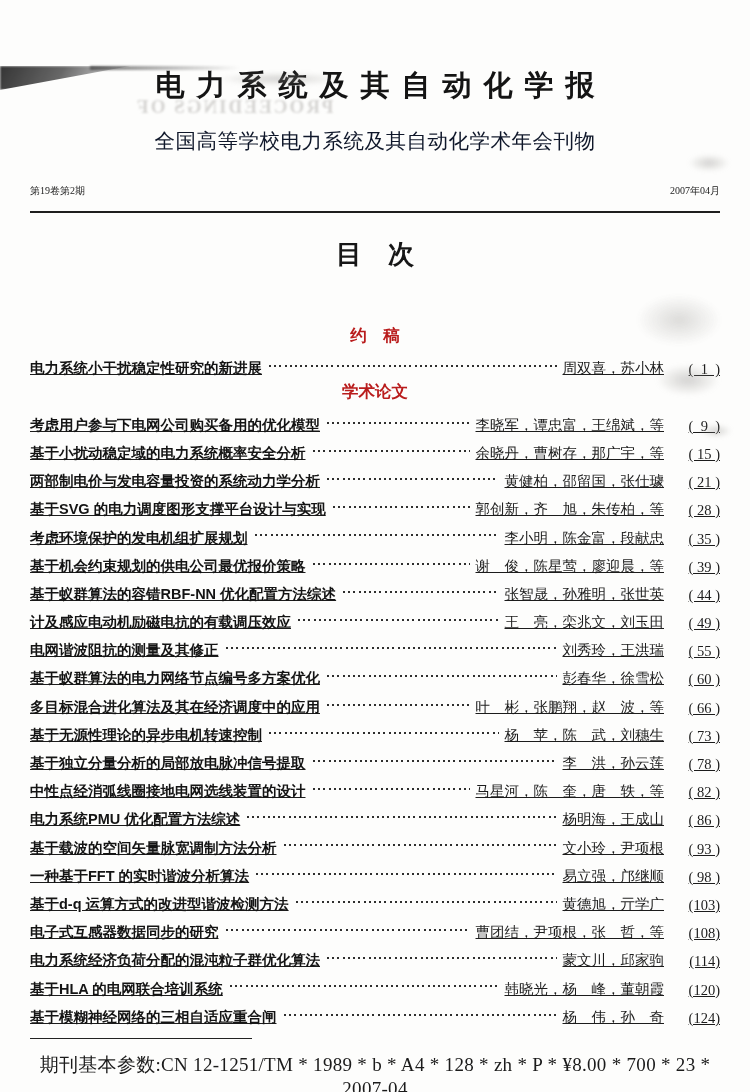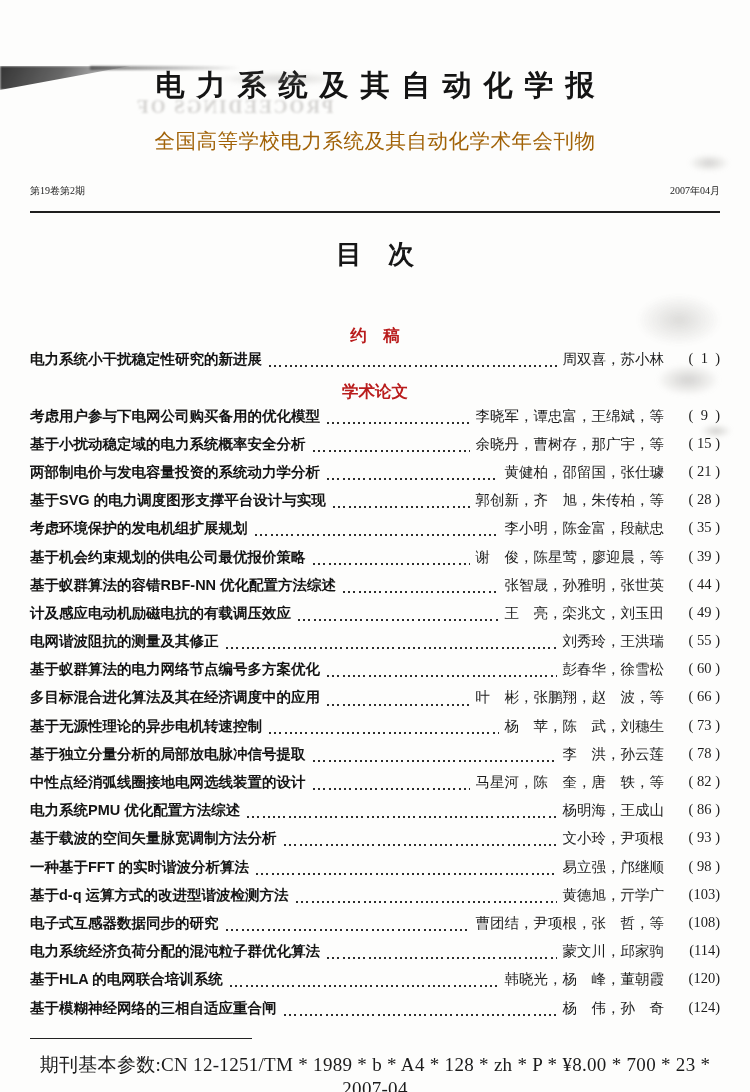--- a/index.html
+++ b/index.html
@@ -66,21 +66,21 @@
     font-size: 29px;
     letter-spacing: 12px;
     padding-left: 12px;
     color: #141414;
   }
   .journal-subtitle {
     margin-top: 21px;
     text-align: center;
     font-size: 20.5px;
     letter-spacing: .5px;
-    color: #a16207;
+    color: #0f172a;
   }
   .issue-row {
     margin-top: 29px;
     display: flex;
     justify-content: space-between;
     align-items: baseline;
     font-size: 10px;
   }
   .header-rule {
     margin-top: 13px;
@@ -103,23 +103,24 @@
     align-items: center;
     justify-content: center;
     font-family: "Liberation Sans", "DejaVu Sans", sans-serif;
     font-weight: bold;
     font-size: 16.5px;
     color: #b91c1c;
   }
   .entry {
     height: 28.2px;
     display: flex;
-    align-items: flex-start;
+    align-items: flex-end;
     font-size: 14.5px;
     white-space: nowrap;
+    text-decoration: underline;
   }
   .entry-title {
     flex: none;
     font-family: "Liberation Sans", "DejaVu Sans", sans-serif;
     font-weight: 600;
     color: #141414;
   }
   .entry-dots {
     flex: 1 1 auto;
     min-width: 10px;

